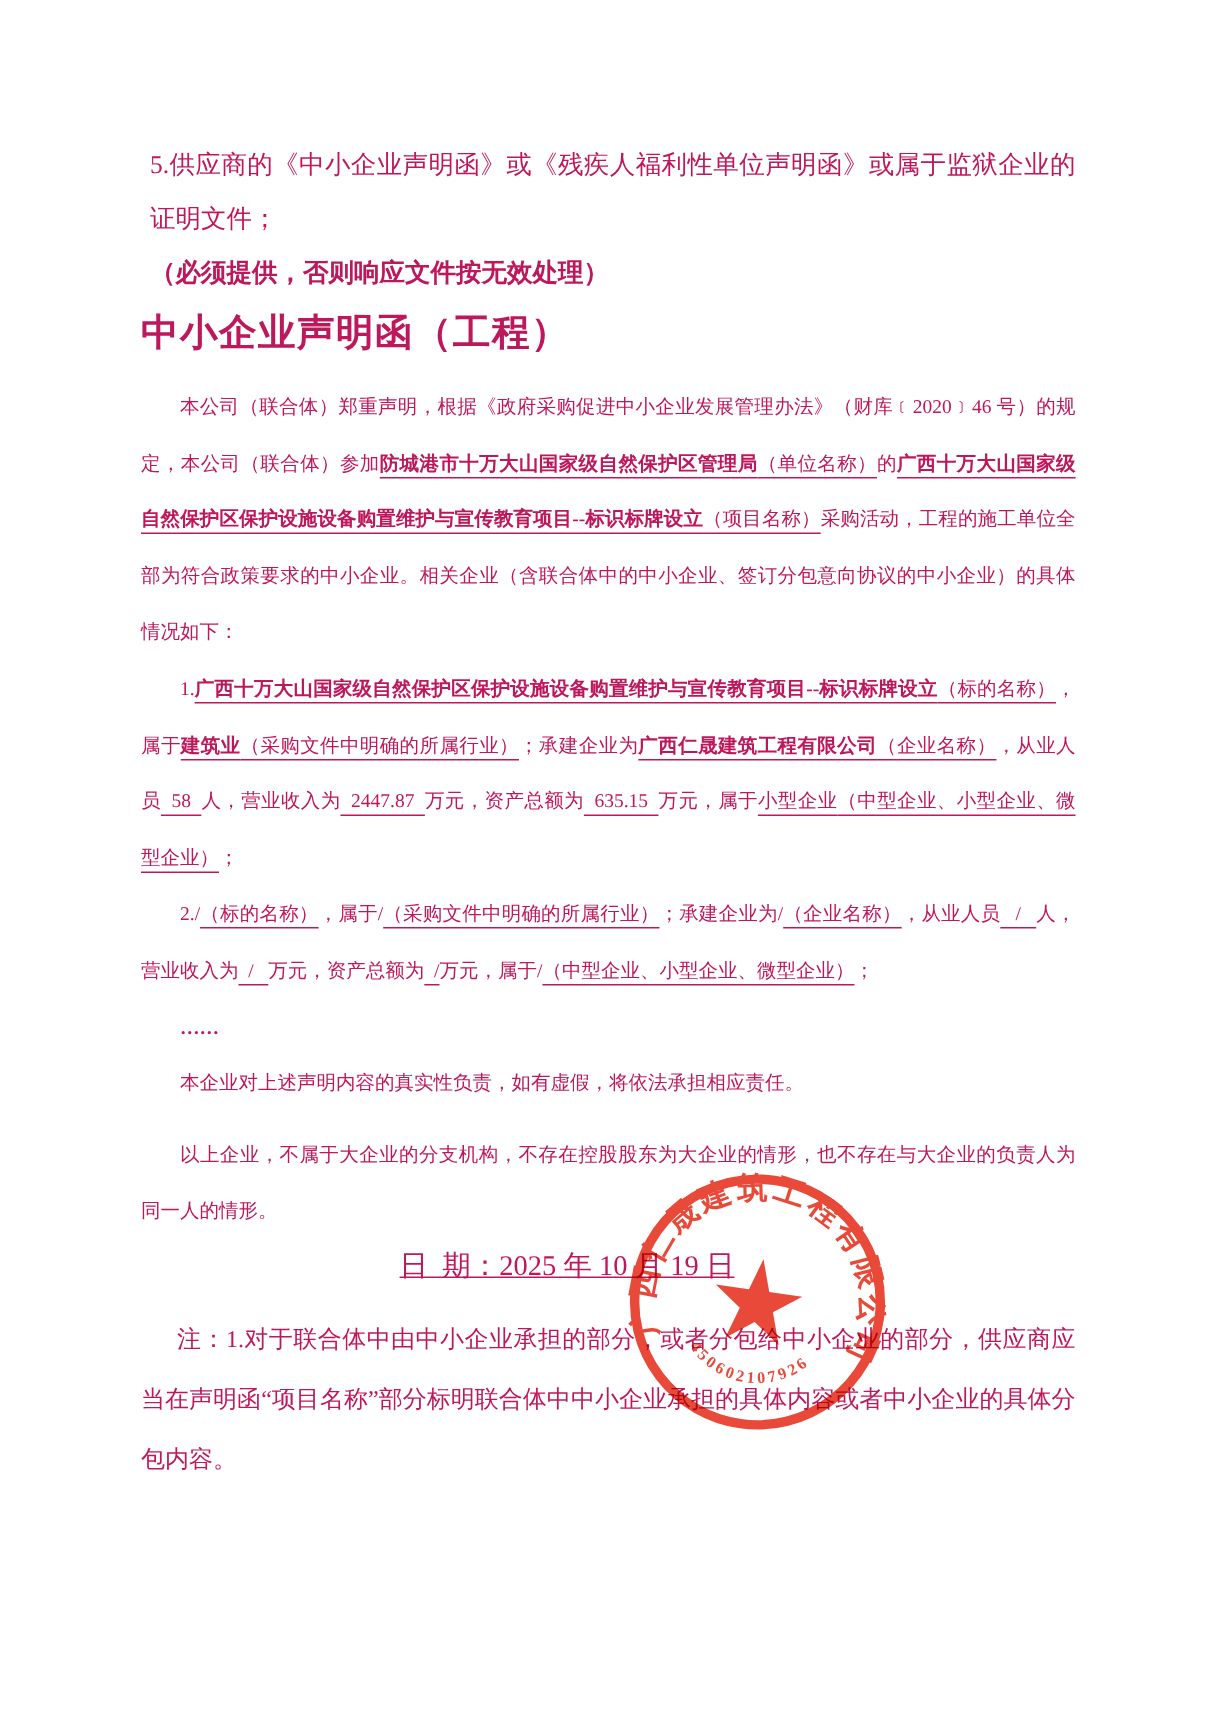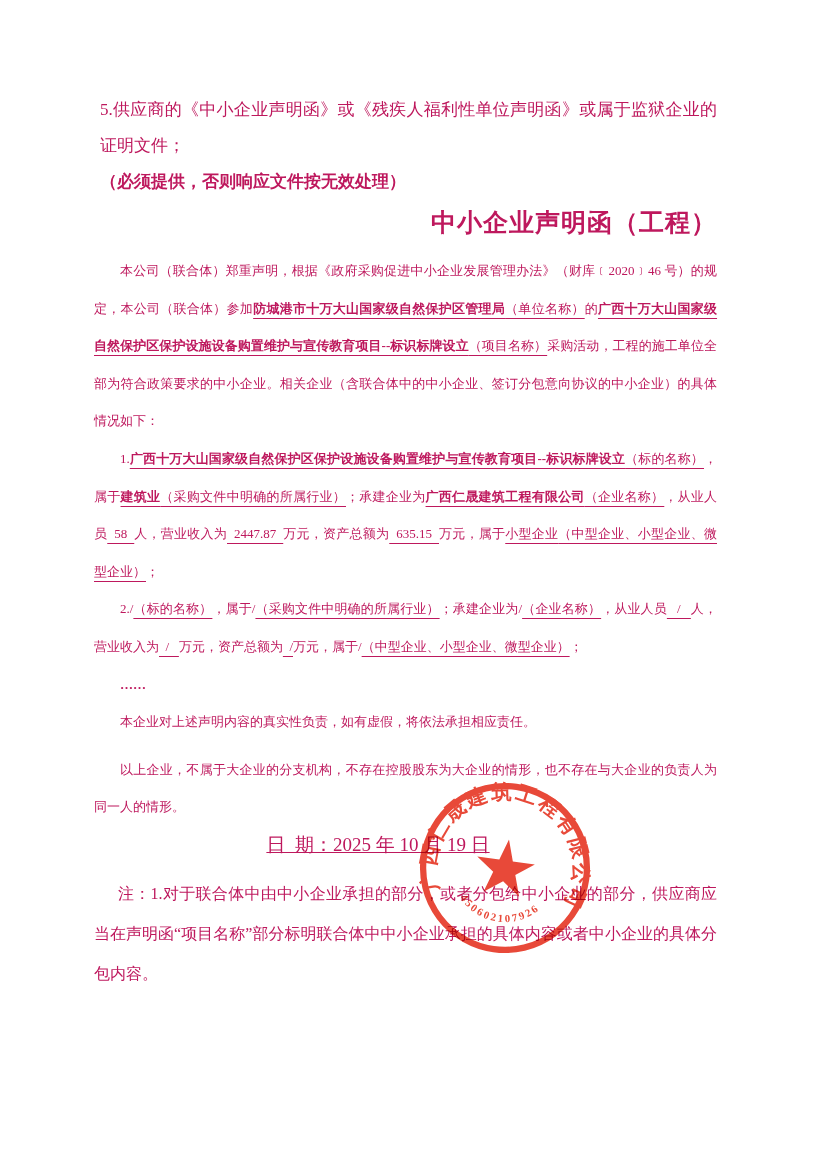--- a/index.html
+++ b/index.html
@@ -13,21 +13,21 @@
     overflow:hidden;
   }
   .content {
     position:absolute;
     left:94px; top:92px;
     width:623px;
   }
   .topnote { font-size:17px; line-height:36px; padding-left:6px; text-align:justify; }
   .topnote.bold { font-weight:bold; }
   .title {
-    font-size:25px; font-weight:bold; text-align:right;
+    font-size:25px; font-weight:bold; text-align:left;
     line-height:38px; margin-top:4px; margin-bottom:10px;
     letter-spacing:1px;
   }
   .para {
     font-size:13px; line-height:37.6px;
     text-align:justify; text-indent:2em;
   }
   .para.gap-above { margin-top:10px; }
   .para.dots { font-weight:bold; }
   .sigline {

